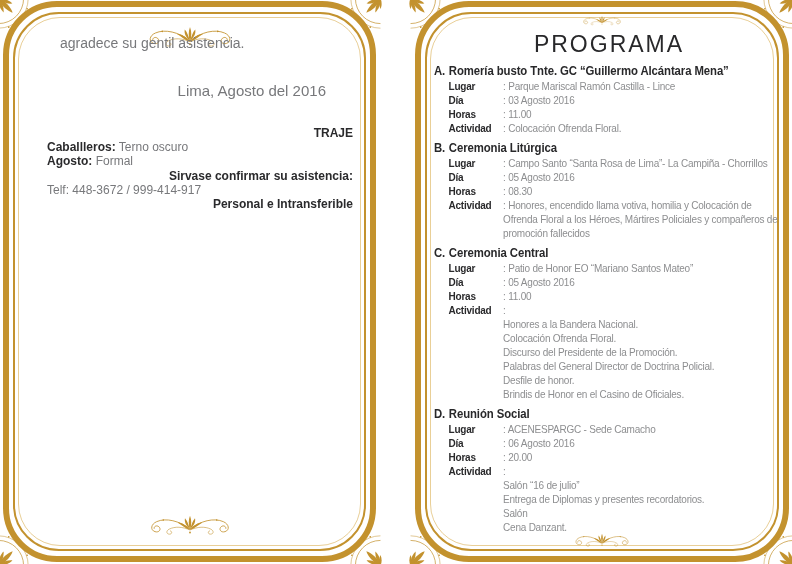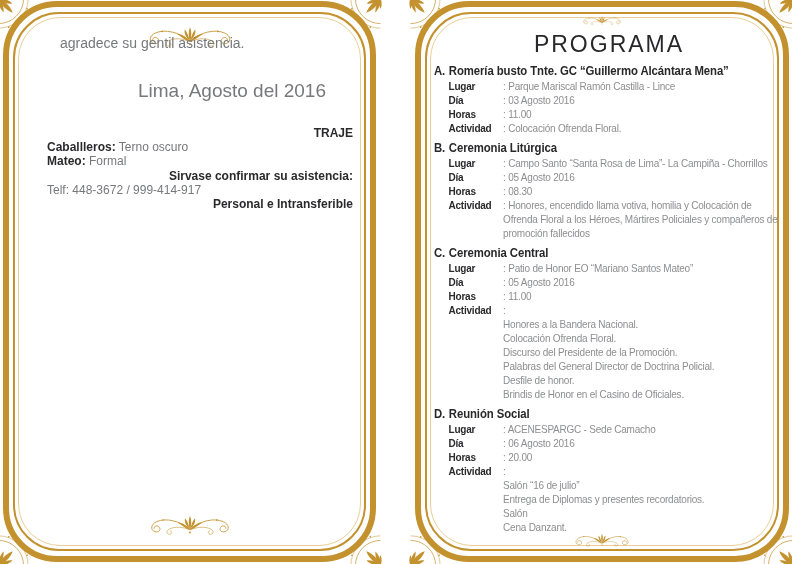--- a/index.html
+++ b/index.html
@@ -40,21 +40,21 @@
 
   
   .content-left{position:absolute;left:47px;right:26px;top:0;color:var(--body-l);}
   .intro{margin-top:94px;font-size:14px;line-height:19.5px;white-space:nowrap;}
   .intro strong{color:var(--ink);font-weight:bold;}
   .invite{margin-top:24px;font-size:14px;line-height:19.5px;white-space:nowrap;}
   .signature{margin-top:34px;font-size:14px;}
   .sig-line{font-size:13px;line-height:12px;letter-spacing:.5px;color:#8b8c8e;white-space:nowrap;}
   .signatory{margin-top:5px;line-height:19px;}
   .thanks{padding-left:13px;line-height:19px;}
-  .dateline{margin-top:28px;text-align:right;padding-right:27px;font-size:19px;line-height:19px;}
+  .dateline{margin-top:28px;text-align:right;padding-right:27px;font-size:15px;line-height:19px;}
   .dress{margin-top:26px;font-size:12px;line-height:14.2px;}
   .dress .bold{font-weight:bold;color:var(--label);text-align:right;}
   .dress .val{color:var(--body-l);}
 
   
   .content-right{position:absolute;left:22px;right:8px;top:0;}
   .programa-title{margin-top:31px;text-align:center;font-size:23px;font-weight:400;
     letter-spacing:2px;color:#28282a;line-height:26px;}
   .sections{margin-top:7px;width:110%;transform:scaleX(0.909);transform-origin:0 0;}
   .sec{margin-top:6px;}
@@ -140,21 +140,21 @@
 
       <div class="signature">
         <div class="thanks">agradece su gentil asistencia.</div>
       </div>
 
       <div class="dateline">Lima, Agosto del 2016</div>
 
       <div class="dress">
         <div class="bold">TRAJE</div>
         <div><span class="bold">Caballleros:</span> <span class="val">Terno oscuro</span></div>
-        <div><span class="bold">Mateo:</span> <span class="val">Formal</span></div>
+        <div><span class="bold">Agosto:</span> <span class="val">Formal</span></div>
         <div class="bold">Sirvase confirmar su asistencia:</div>
         <div class="val">Telf: 448-3672 / 999-414-917</div>
         <div class="bold">Personal e Intransferible</div>
       </div>
     </div>
 
     <svg class="flourish fl-left-bottom" viewBox="0 0 240 60">
         <use href="#orn-flourish"></use>
       </svg>
   </section>

